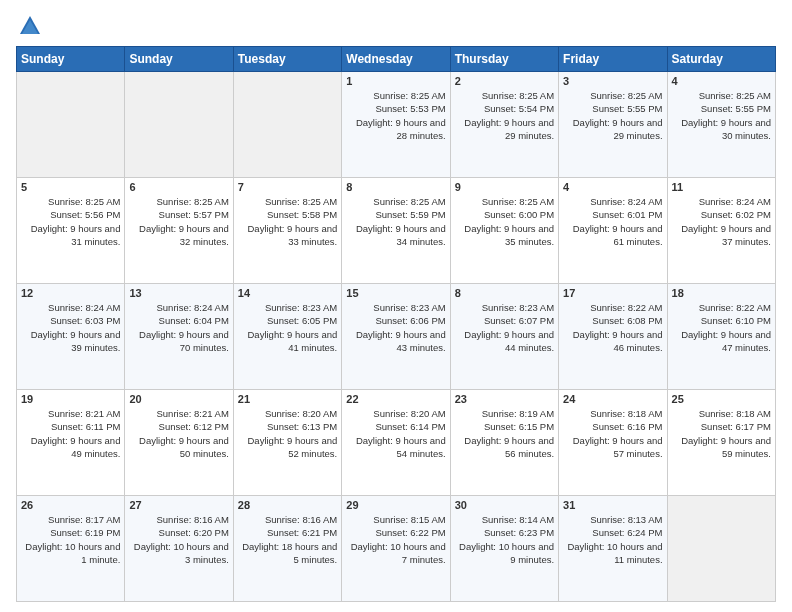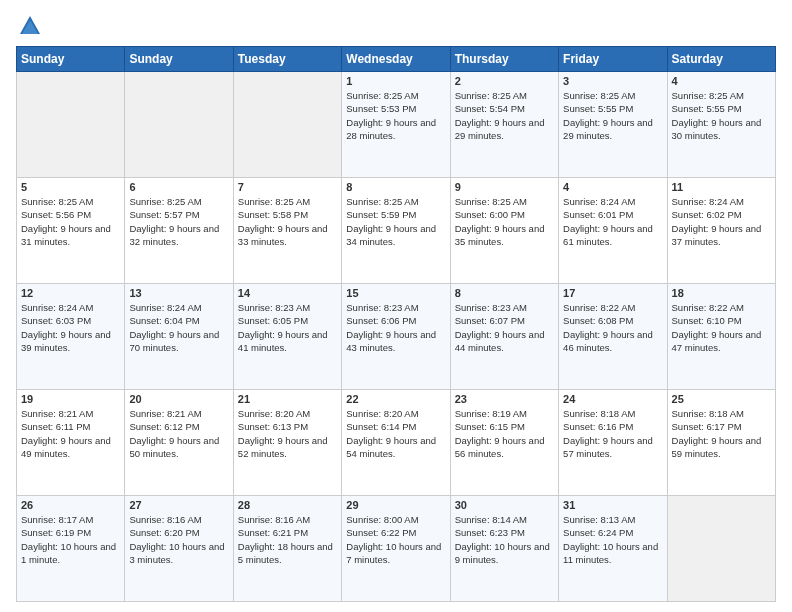--- a/index.html
+++ b/index.html
@@ -98,20 +98,21 @@
       background: #fff;
     }
     .day-num {
       font-weight: bold;
       font-size: 11px;
       margin-bottom: 2px;
       display: block;
     }
     .cell-content {
       line-height: 1.4;
+      text-align: right;
     }
     .empty-cell {
       background: #f0f0f0 !important;
     }
   </style>
 </head>
 <body>
 
 <div class="page">
   <div class="header">
@@ -263,21 +264,21 @@
           <td>
             <span class="day-num">27</span>
             <div class="cell-content"><span>Sunrise: 8:16 AM</span><br><span>Sunset: 6:20 PM</span><br><span>Daylight: 10 hours and 3 minutes.</span></div>
           </td>
           <td>
             <span class="day-num">28</span>
             <div class="cell-content"><span>Sunrise: 8:16 AM</span><br><span>Sunset: 6:21 PM</span><br><span>Daylight: 18 hours and 5 minutes.</span></div>
           </td>
           <td>
             <span class="day-num">29</span>
-            <div class="cell-content"><span>Sunrise: 8:00 AM</span><br><span>Sunset: 6:22 PM</span><br><span>Daylight: 10 hours and 7 minutes.</span></div>
+            <div class="cell-content"><span>Sunrise: 8:15 AM</span><br><span>Sunset: 6:22 PM</span><br><span>Daylight: 10 hours and 7 minutes.</span></div>
           </td>
           <td>
             <span class="day-num">30</span>
             <div class="cell-content"><span>Sunrise: 8:14 AM</span><br><span>Sunset: 6:23 PM</span><br><span>Daylight: 10 hours and 9 minutes.</span></div>
           </td>
           <td>
             <span class="day-num">31</span>
             <div class="cell-content"><span>Sunrise: 8:13 AM</span><br><span>Sunset: 6:24 PM</span><br><span>Daylight: 10 hours and 11 minutes.</span></div>
           </td>
           <td class="empty-cell"></td>

